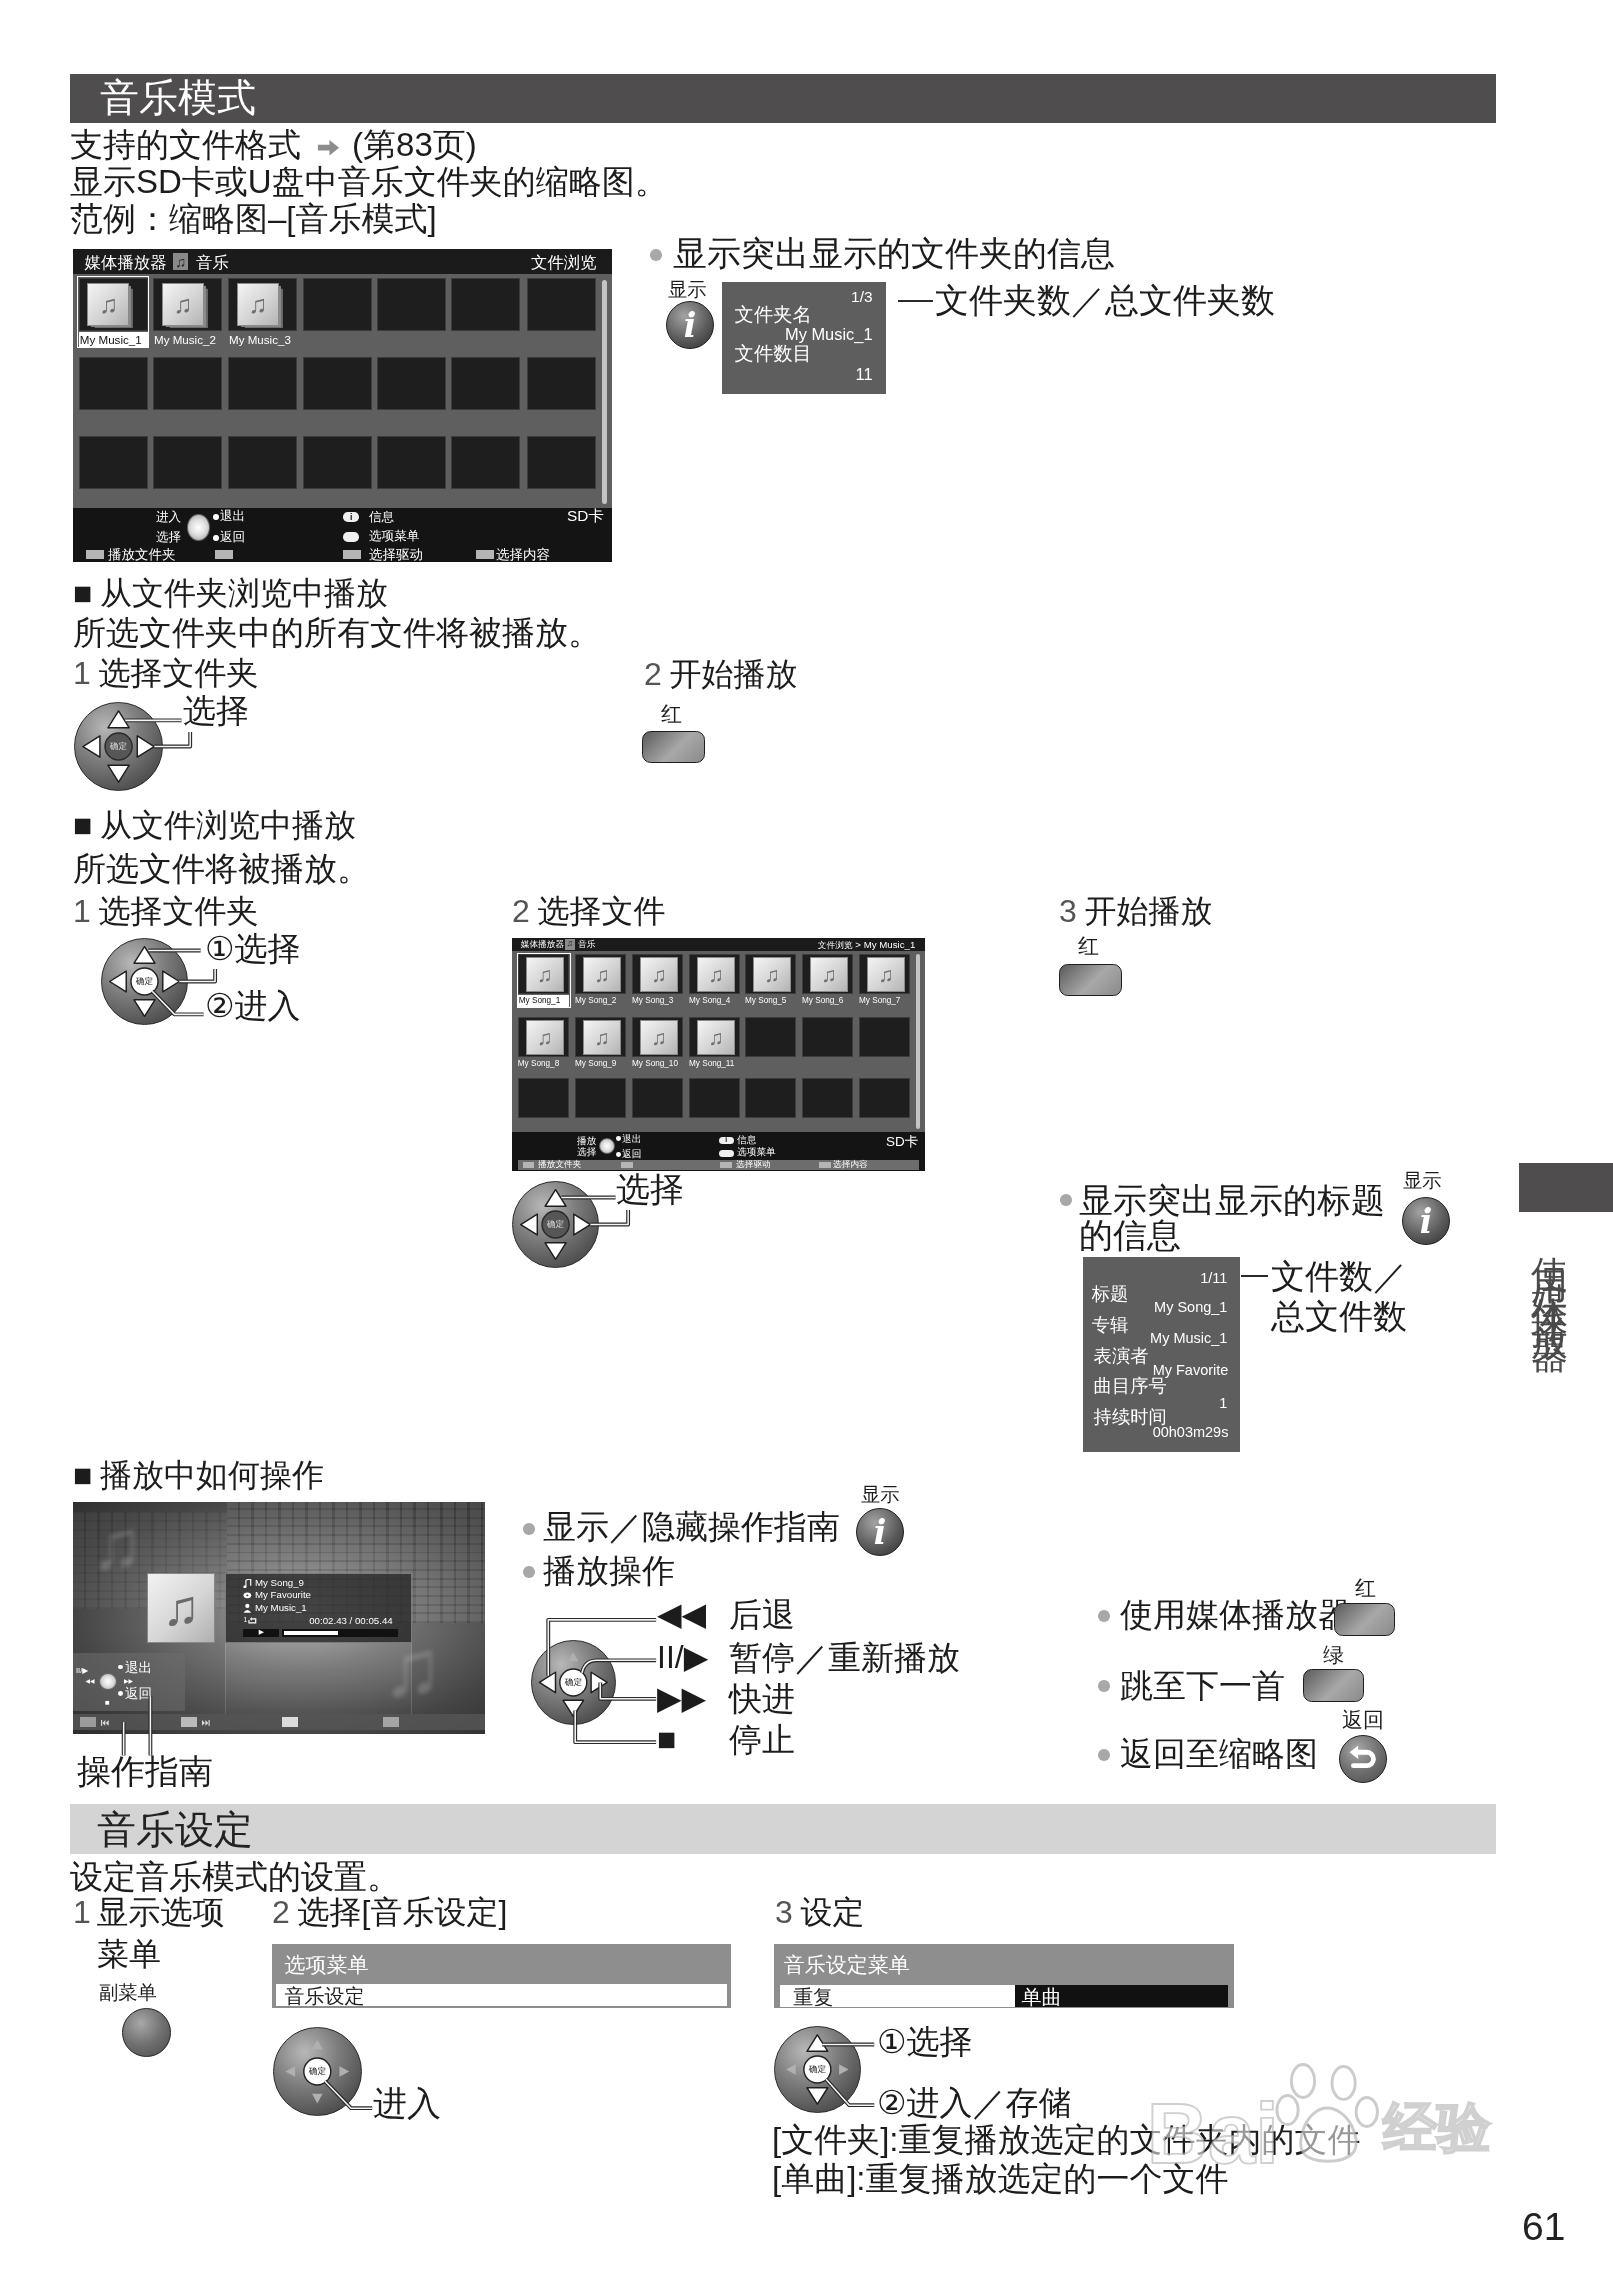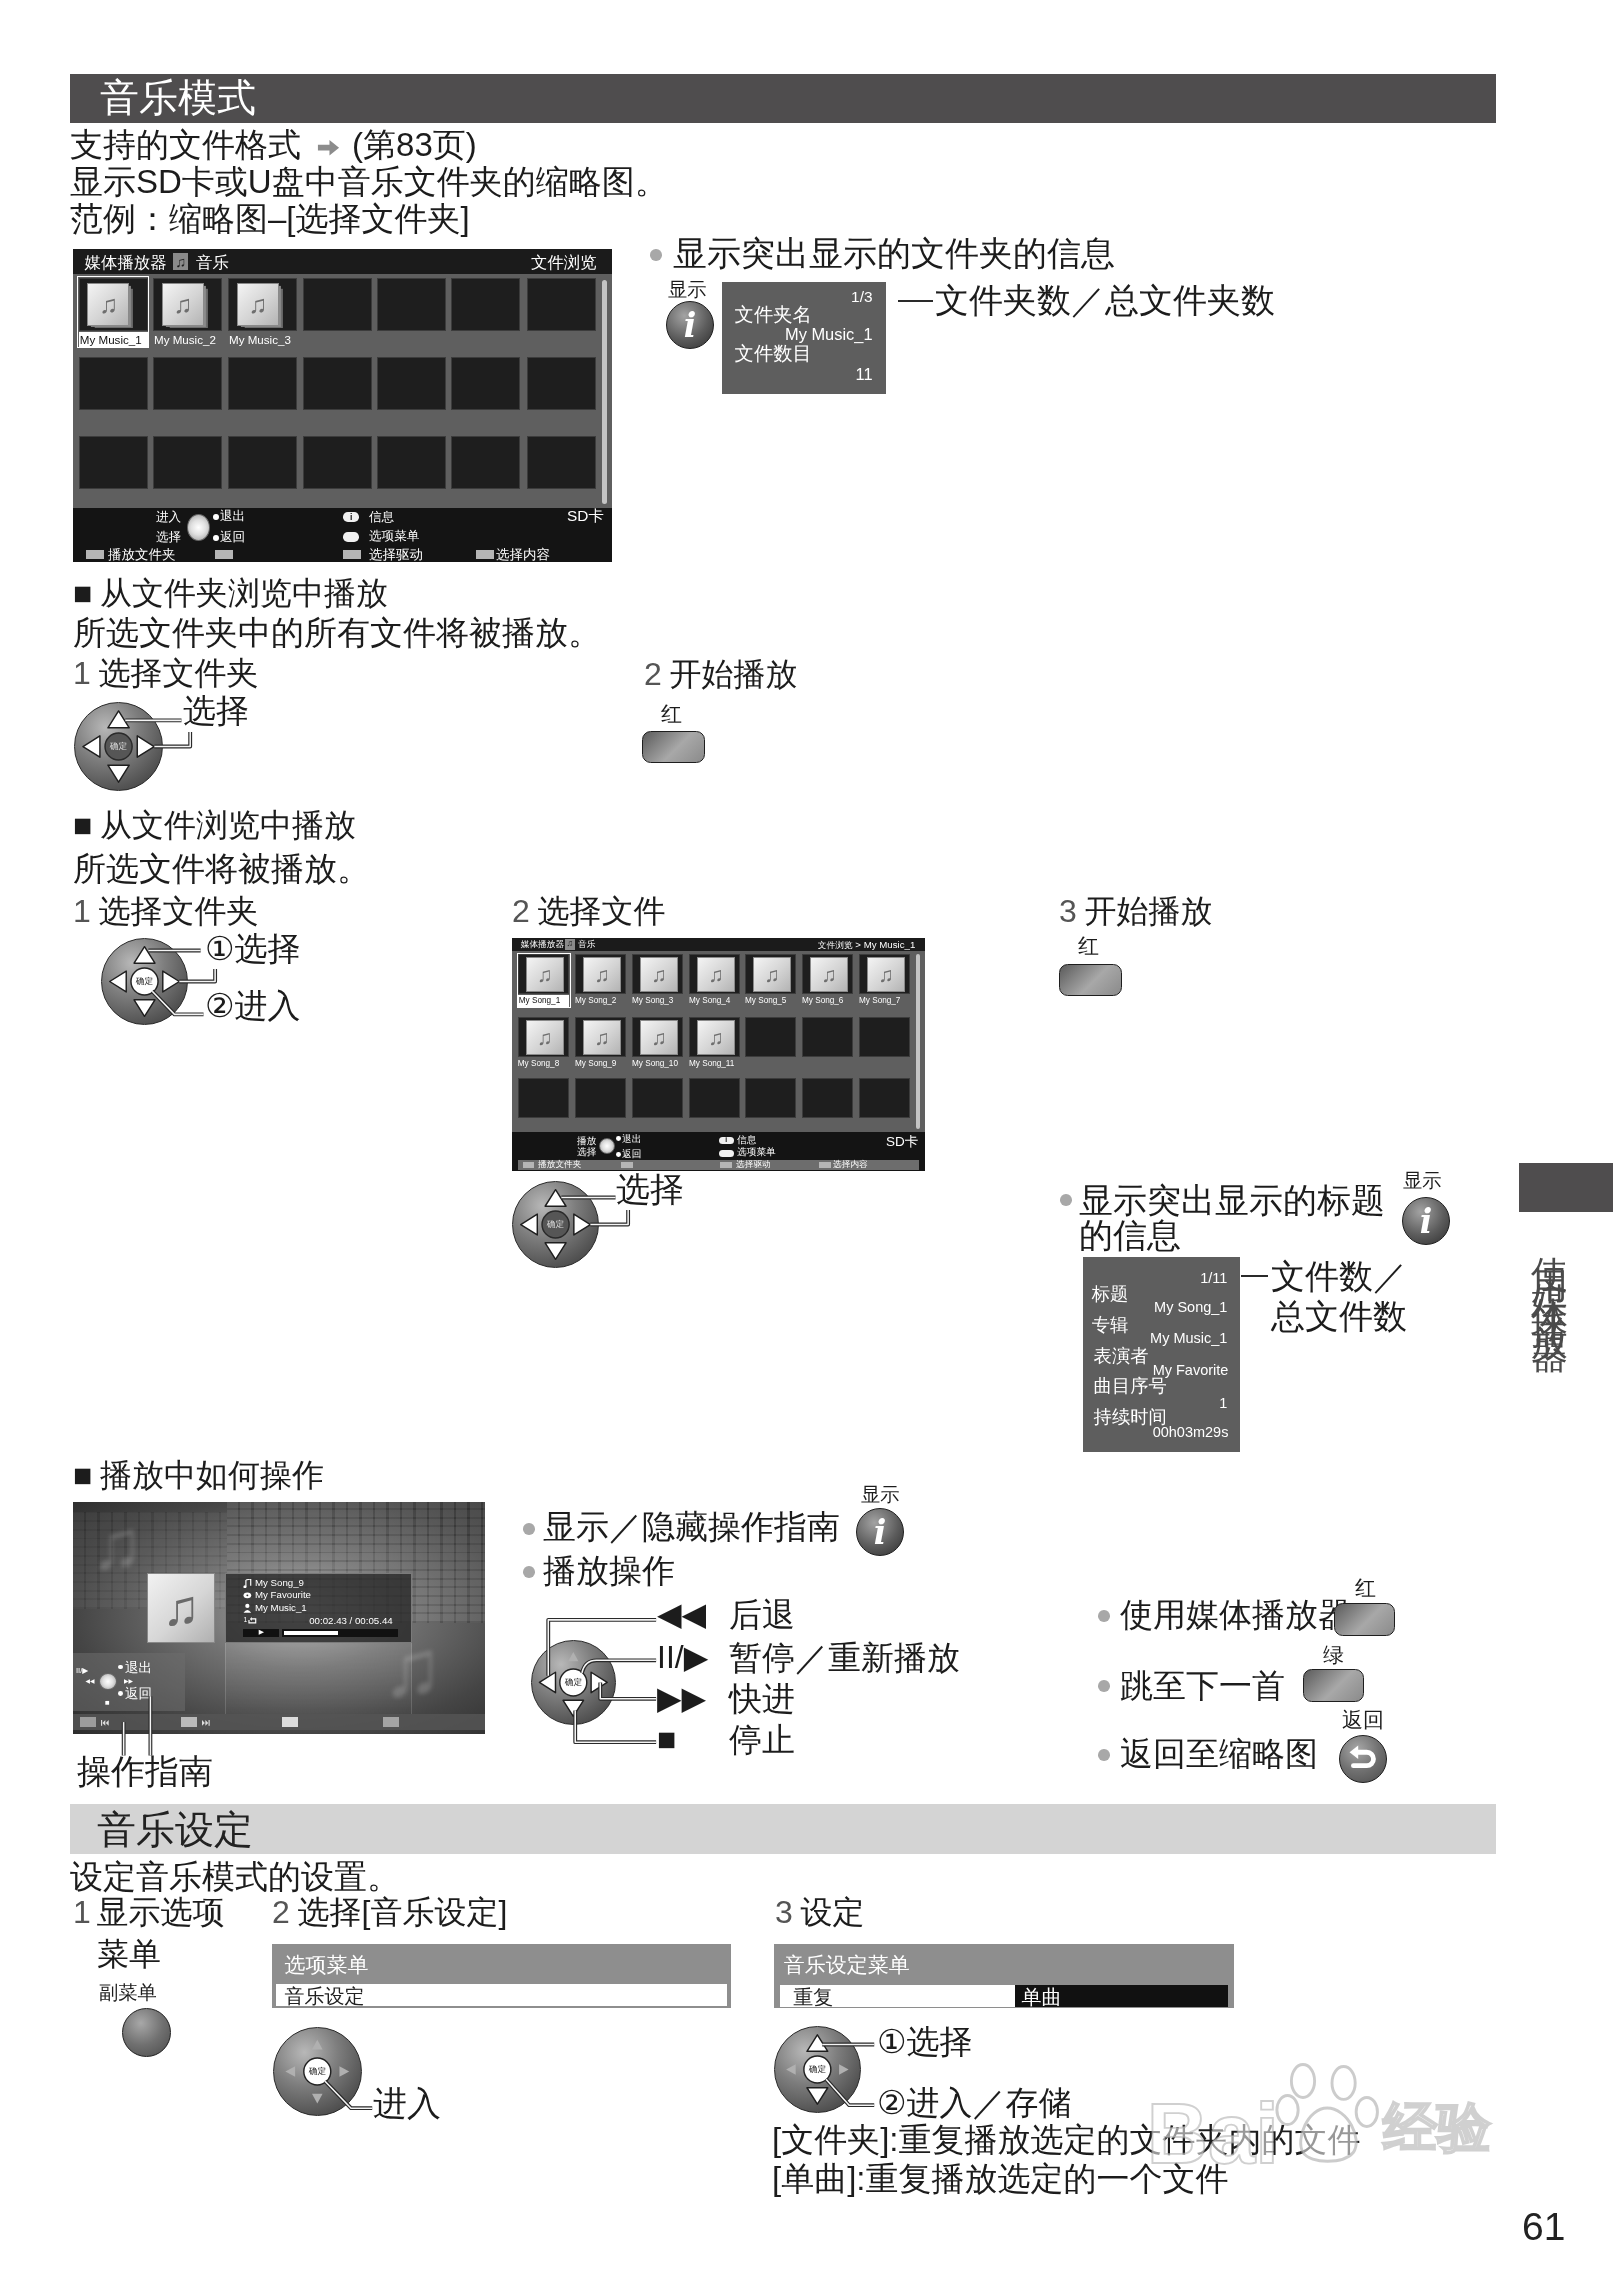--- a/index.html
+++ b/index.html
@@ -60,21 +60,21 @@
 </div>
 
 <div class="a t34" style="left:70px;top:128px">
   <span>支持的文件格式</span>
   <svg width="25" height="17.4" viewBox="0 0 26 18" style="vertical-align:middle;margin:0 1.9px 0 5.8px">
       <path d="M2 6 H14 V1 L24 9 L14 17 V12 H2 Z" fill="#8c8c8c"></path>
     </svg>
   <span><span>(</span><span class="b">第83页</span><span>)</span></span>
 </div>
 <div class="a t34" style="left:70px;top:165px">显示SD卡或U盘中音乐文件夹的缩略图。</div>
-<div class="a t34 b" style="left:70px;top:202px">范例：缩略图–[选择文件夹]</div>
+<div class="a t34 b" style="left:70px;top:202px">范例：缩略图–[音乐模式]</div>
 
 <div class="tv" style="left:73px;top:249px;width:539px;height:313px">
   <div class="tv-title" style="width:539px;height:25px">
     <span class="a b" style="left:11.6px;top:4.8px;font-size:16.4px">媒体播放器</span>
     <span class="a" style="left:100px;top:3.9px;width:15.4px;height:17.4px;background:#8a8a8a;color:#1b1b1b;font-size:14.5px;text-align:center;padding-top:1.9px">♫</span>
     <span class="a b" style="left:123px;top:4.8px;font-size:16.4px">音乐</span>
     <span class="a b" style="right:15.4px;top:4.8px;font-size:16.4px">文件浏览</span>
   </div>
 
   <div class="sel" style="left:3.9px;top:27px;width:72px;height:72px"></div>

